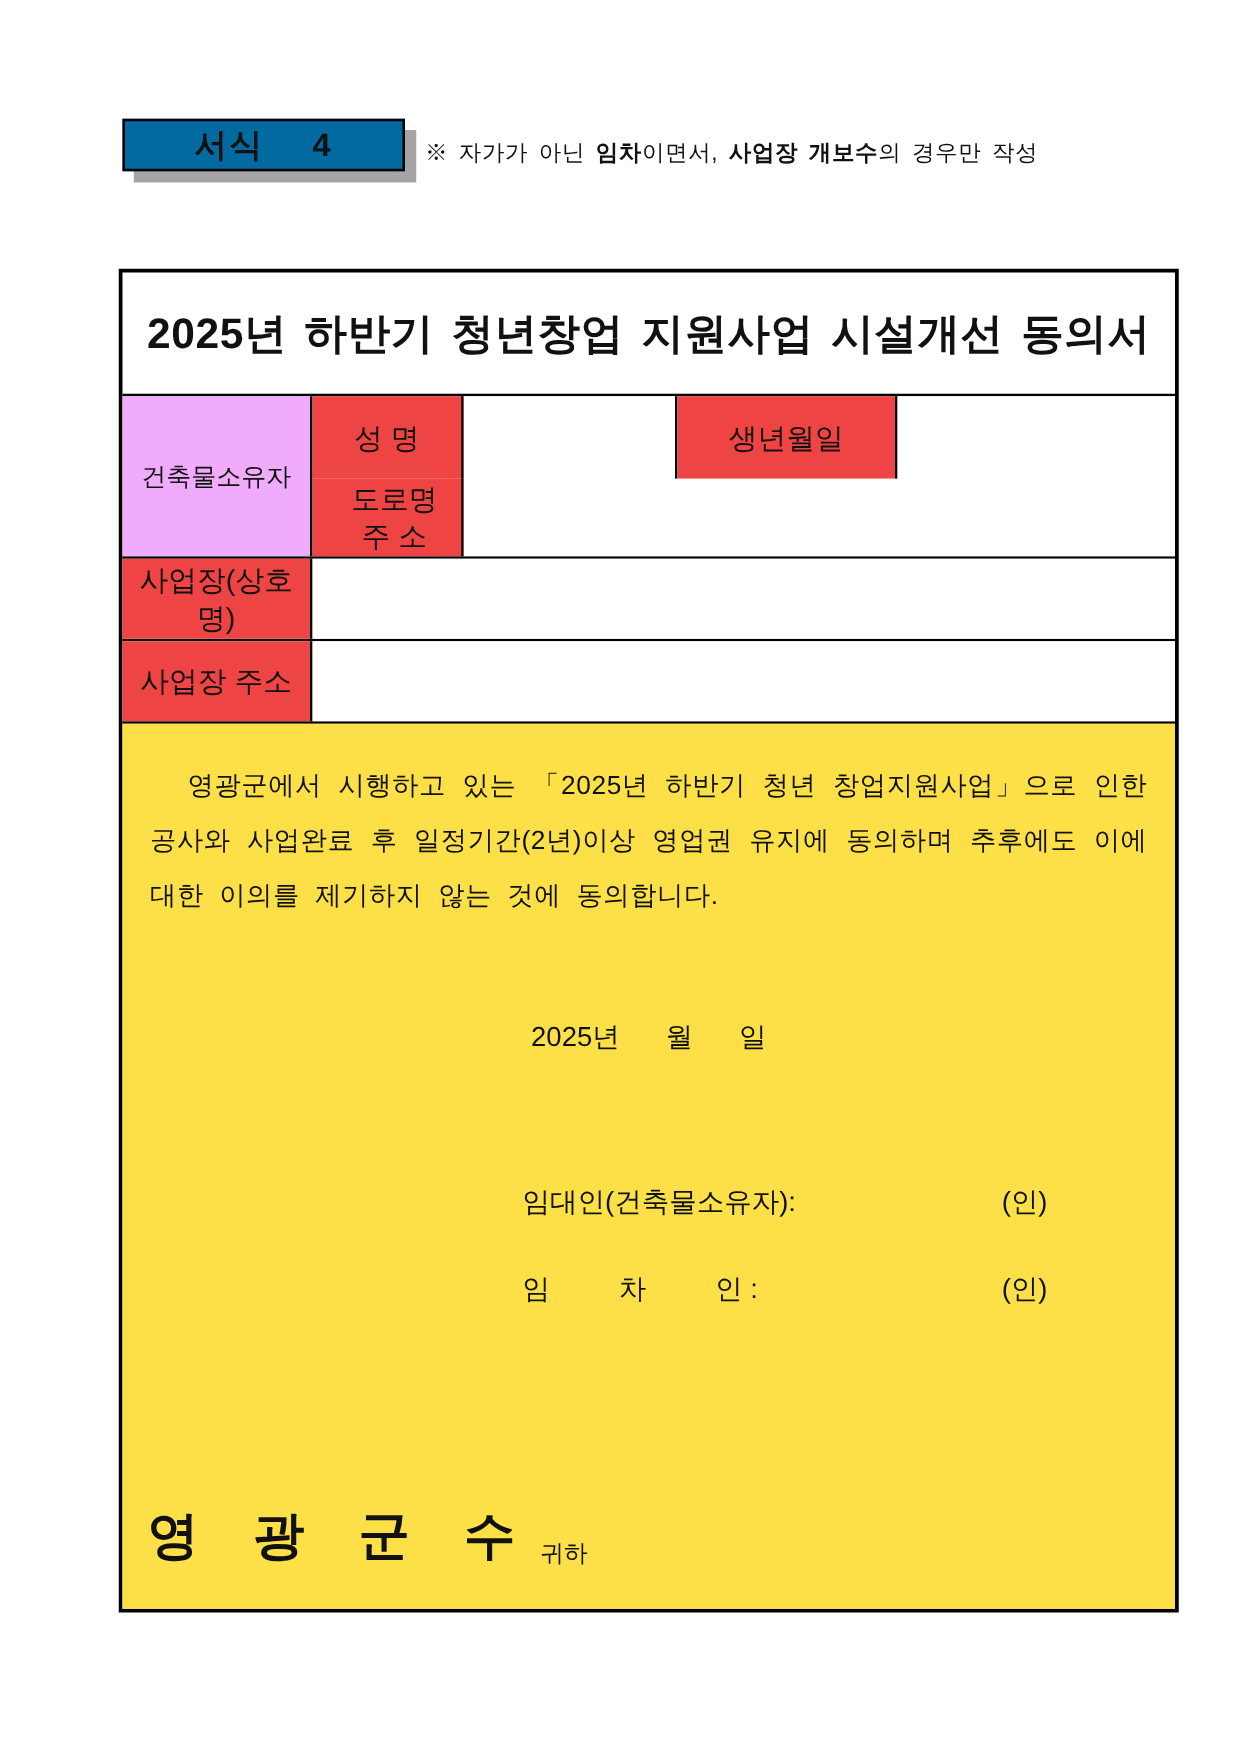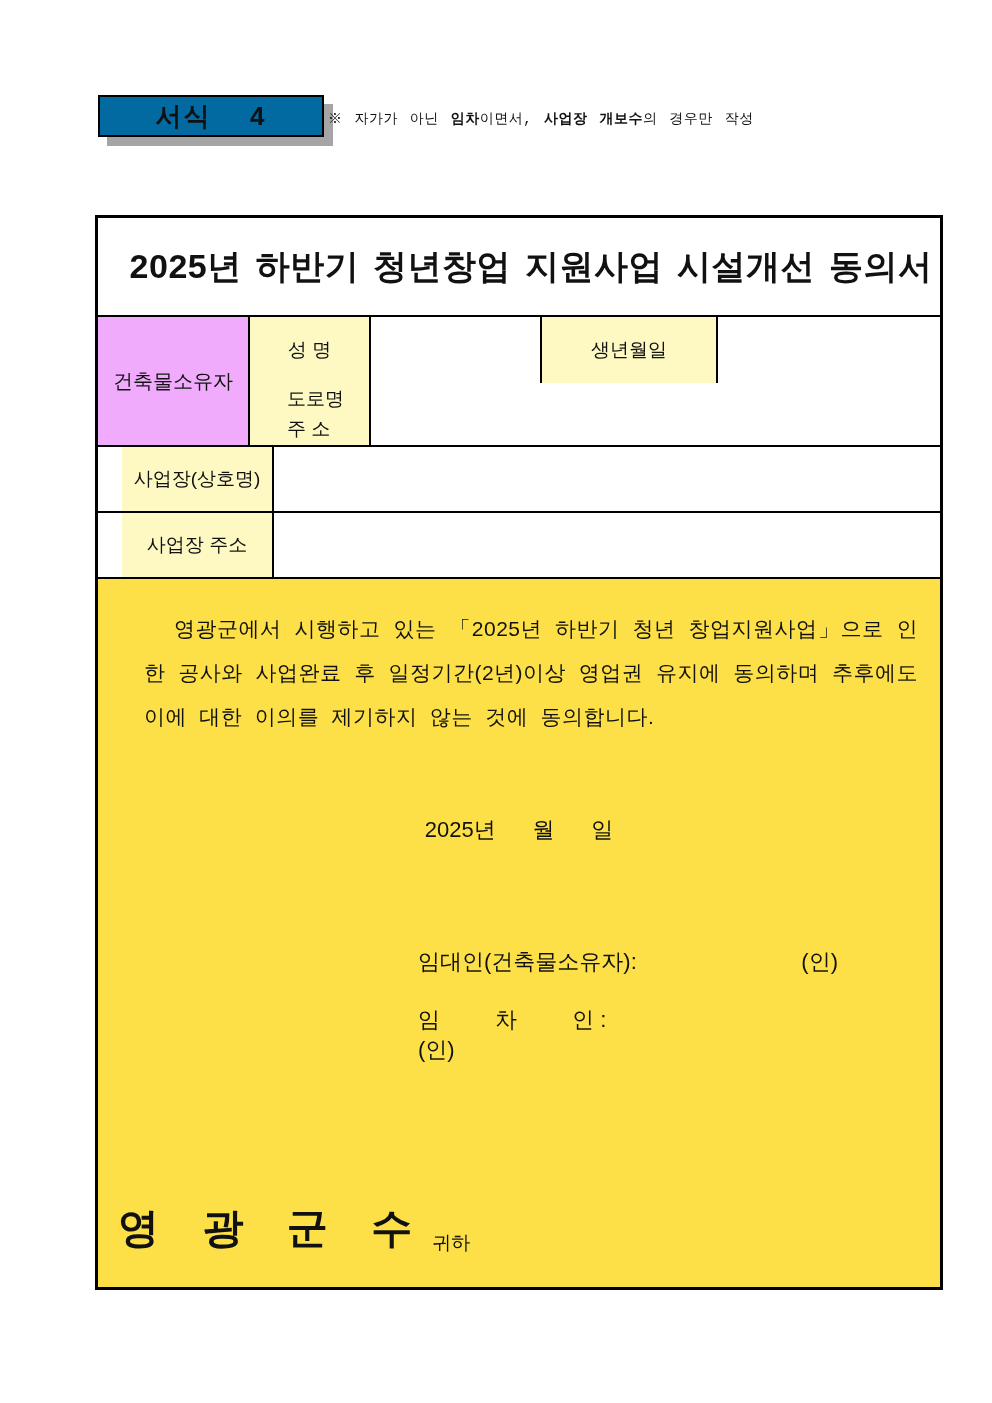--- a/index.html
+++ b/index.html
@@ -16,39 +16,38 @@
     position: absolute; left: 98px; top: 95px;
     width: 226px; height: 42px;
     background: #0369a1;
     border: 2px solid #000;
     box-shadow: 9px 9px 0 0 #a5a5a5;
     display: flex; align-items: center; justify-content: center;
     font-size: 26px; font-weight: bold;
     white-space: pre; letter-spacing: 2px; word-spacing: 10px;
   }
   .usage-note {
-    position: absolute; left: 328px; top: 110px;
-    font-size: 14px; letter-spacing: 0.5px; word-spacing: 3px;
+    position: absolute; left: 340px; top: 110px;
+    font-size: 18px; letter-spacing: 0.5px; word-spacing: 3px;
     white-space: pre;
-    font-family: Liberation Mono, monospace;
   }
 
   
   .form-table {
     position: absolute; left: 95px; top: 215px;
     width: 848px; height: 1075px;
     border: 3px solid #000;
     display: flex; flex-direction: column;
     background: #fff;
   }
-  .t-row { display: flex; border-bottom: 2px solid #000; padding-left: 24px; }
+  .t-row { display: flex; border-bottom: 2px solid #000; }
   .t-row:last-child { border-bottom: none; }
   .cell { border-right: 2px solid #000; display: flex; align-items: center; justify-content: center; }
   .cell.last { border-right: none; }
-  .lbl { background: #fef9c3; font-size: 19px; white-space: pre-line; text-align: left; line-height: 30px; }
+  .lbl { background: #ef4444; font-size: 23px; white-space: pre-line; text-align: center; line-height: 30px; }
   .val { background: #ffffff; }
 
   .title-row { height: 99px; align-items: center; justify-content: center; display: flex; }
   .form-title { font-size: 34px; font-weight: bold; letter-spacing: 0.5px; word-spacing: 4px; text-align: center; }
 
   .owner-grid {
     display: grid;
     grid-template-columns: 152px 121px 171px 176px 1fr;
     grid-template-rows: 66px 62px;
     border-bottom: 2px solid #000;
@@ -72,21 +71,21 @@
     font-size: 21px; line-height: 44px;
     text-align: justify;
     word-spacing: 6px; letter-spacing: 0.5px;
   }
   .date-line {
     position: absolute; left: 0; right: 0; top: 236px;
     text-align: center; font-size: 22px; white-space: pre;
   }
   .sig-block { position: absolute; left: 320px; right: 102px; top: 368px; }
   .sig-row { display: flex; justify-content: space-between; align-items: baseline; font-size: 22px; white-space: pre; }
-  .sig-row + .sig-row { margin-top: 28px; flex-direction: column; }
+  .sig-row + .sig-row { margin-top: 39px; }
   .recipient-line { position: absolute; left: 20px; top: 622px; display: flex; align-items: flex-end; }
   .recipient-name { font-size: 41px; font-weight: bold; letter-spacing: 16px; }
   .recipient-honorific { font-size: 19px; margin-left: 4px; }
 </style>
 </head>
 <body>
 
 <div class="form-number-box">
   <span>서식  4</span>
 </div>

